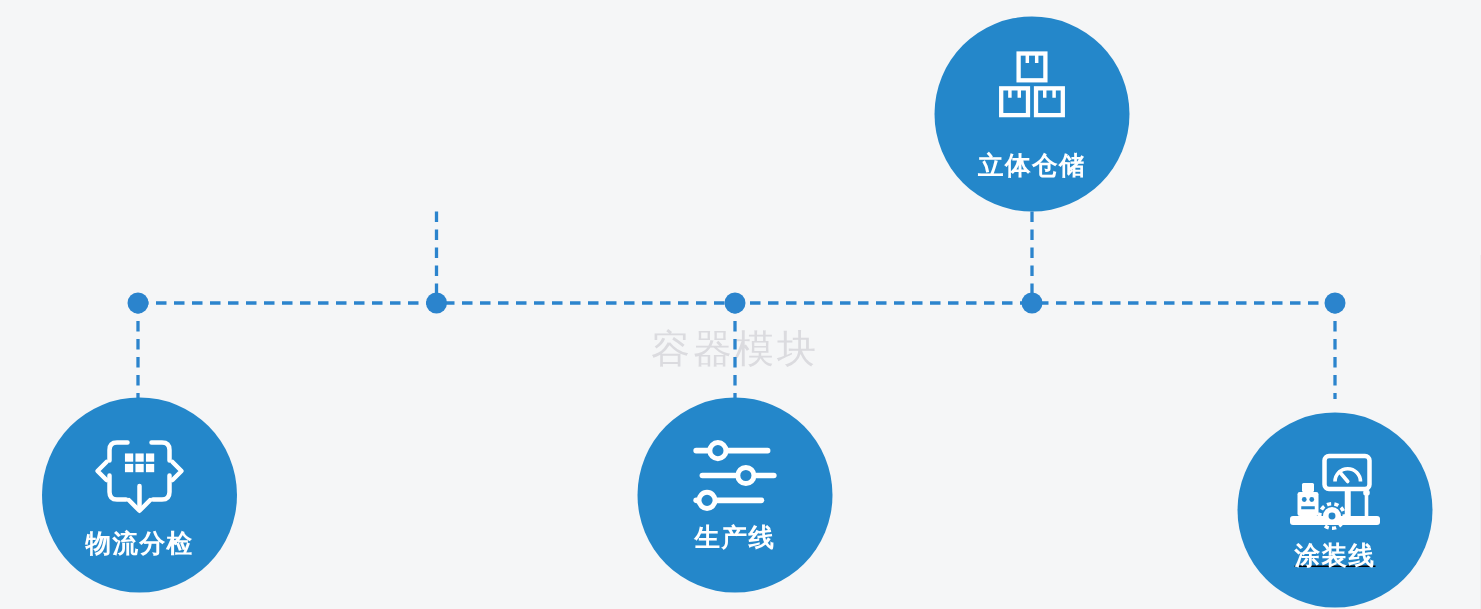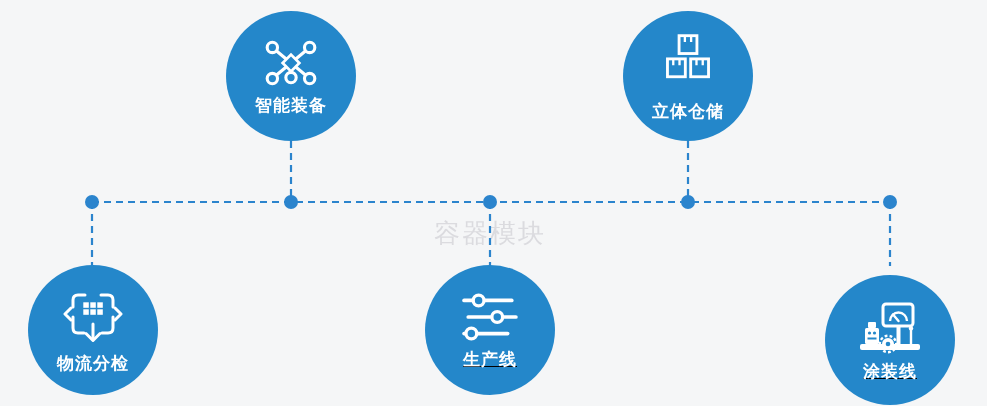--- a/index.html
+++ b/index.html
@@ -56,21 +56,21 @@
     font-size: 17px;
     font-weight: bold;
     letter-spacing: 1px;
     line-height: 1;
     white-space: nowrap;
   }
 
   .node-1 { left: 226px; top: 11px; }
   .node-2 { left: 623px; top: 11px; gap: 20px; }
   .node-3 { left: 28px;  top: 265px; text-align: center; }
-  .node-4 { left: 425px; top: 265px; text-decoration: underline; }
+  .node-4 { left: 425px; top: 265px; }
   .node-5 { left: 825px; top: 275px; text-decoration: underline; }
 </style>
 </head>
 <body>
 
 <div class="stage">
 
   <div class="watermark">容器模块</div>
 
   <svg class="connectors" width="987" height="406" viewBox="0 0 987 406" aria-hidden="true">
@@ -84,38 +84,20 @@
     </g>
     <g fill="#2b84cd">
       <circle cx="92" cy="202" r="7"></circle>
       <circle cx="291" cy="202" r="7"></circle>
       <circle cx="490" cy="202" r="7"></circle>
       <circle cx="688" cy="202" r="7"></circle>
       <circle cx="890" cy="202" r="7"></circle>
     </g>
   </svg>
 
-  <div class="node node-1">
-    <svg class="icon" width="58" height="50" viewBox="0 0 56 48" aria-hidden="true">
-      <g stroke="#ffffff" stroke-width="3" fill="none" stroke-linecap="round">
-        <path d="M10 9 L46 39"></path>
-        <path d="M46 9 L10 39"></path>
-        <path d="M28 24 L28 37"></path>
-      </g>
-      <rect x="22.3" y="18.3" width="11.4" height="11.4" transform="rotate(45 28 24)" fill="#2487ca" stroke="#ffffff" stroke-width="2.6"></rect>
-      <g fill="#2487ca" stroke="#ffffff" stroke-width="3">
-        <circle cx="10" cy="9" r="5"></circle>
-        <circle cx="46" cy="9" r="5"></circle>
-        <circle cx="10" cy="39" r="5"></circle>
-        <circle cx="46" cy="39" r="5"></circle>
-        <circle cx="28" cy="38" r="5"></circle>
-      </g>
-    </svg>
-    <span class="label">智能装备</span>
-  </div>
 
   <div class="node node-2">
     <svg class="icon" width="50" height="50" viewBox="0 0 56 56" aria-hidden="true">
       <g fill="none" stroke="#ffffff" stroke-width="3.2">
         <rect x="18" y="3" width="20" height="20"></rect>
         <rect x="5" y="29" width="20" height="20"></rect>
         <rect x="31" y="29" width="20" height="20"></rect>
       </g>
       <g stroke="#ffffff" stroke-width="2.6" fill="none">
         <path d="M24.5 3 V10 M31.5 3 V10"></path>

